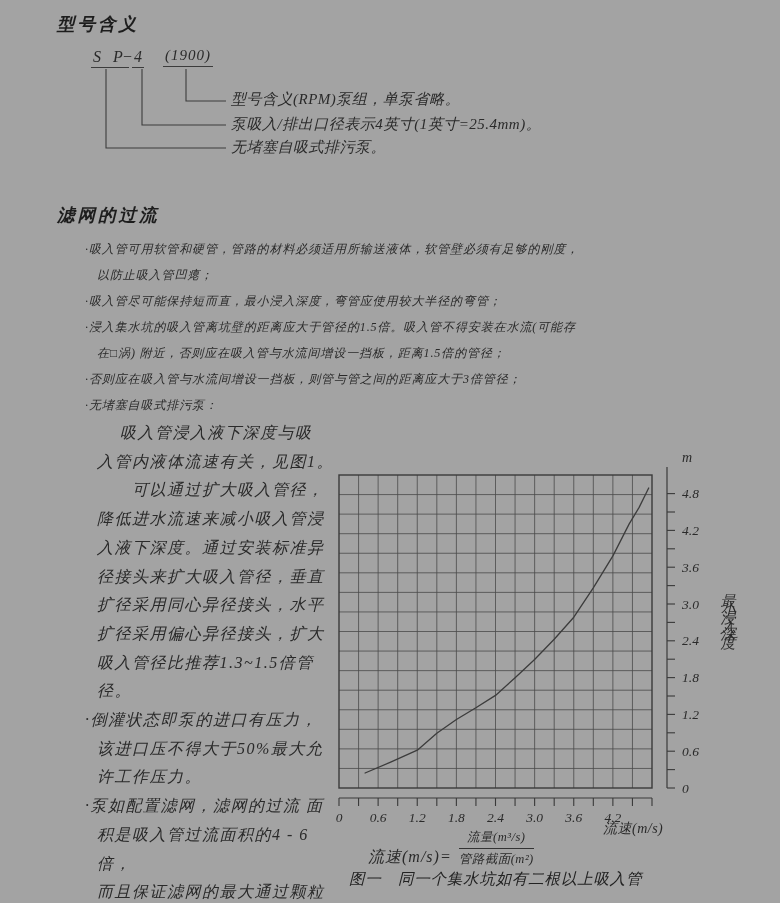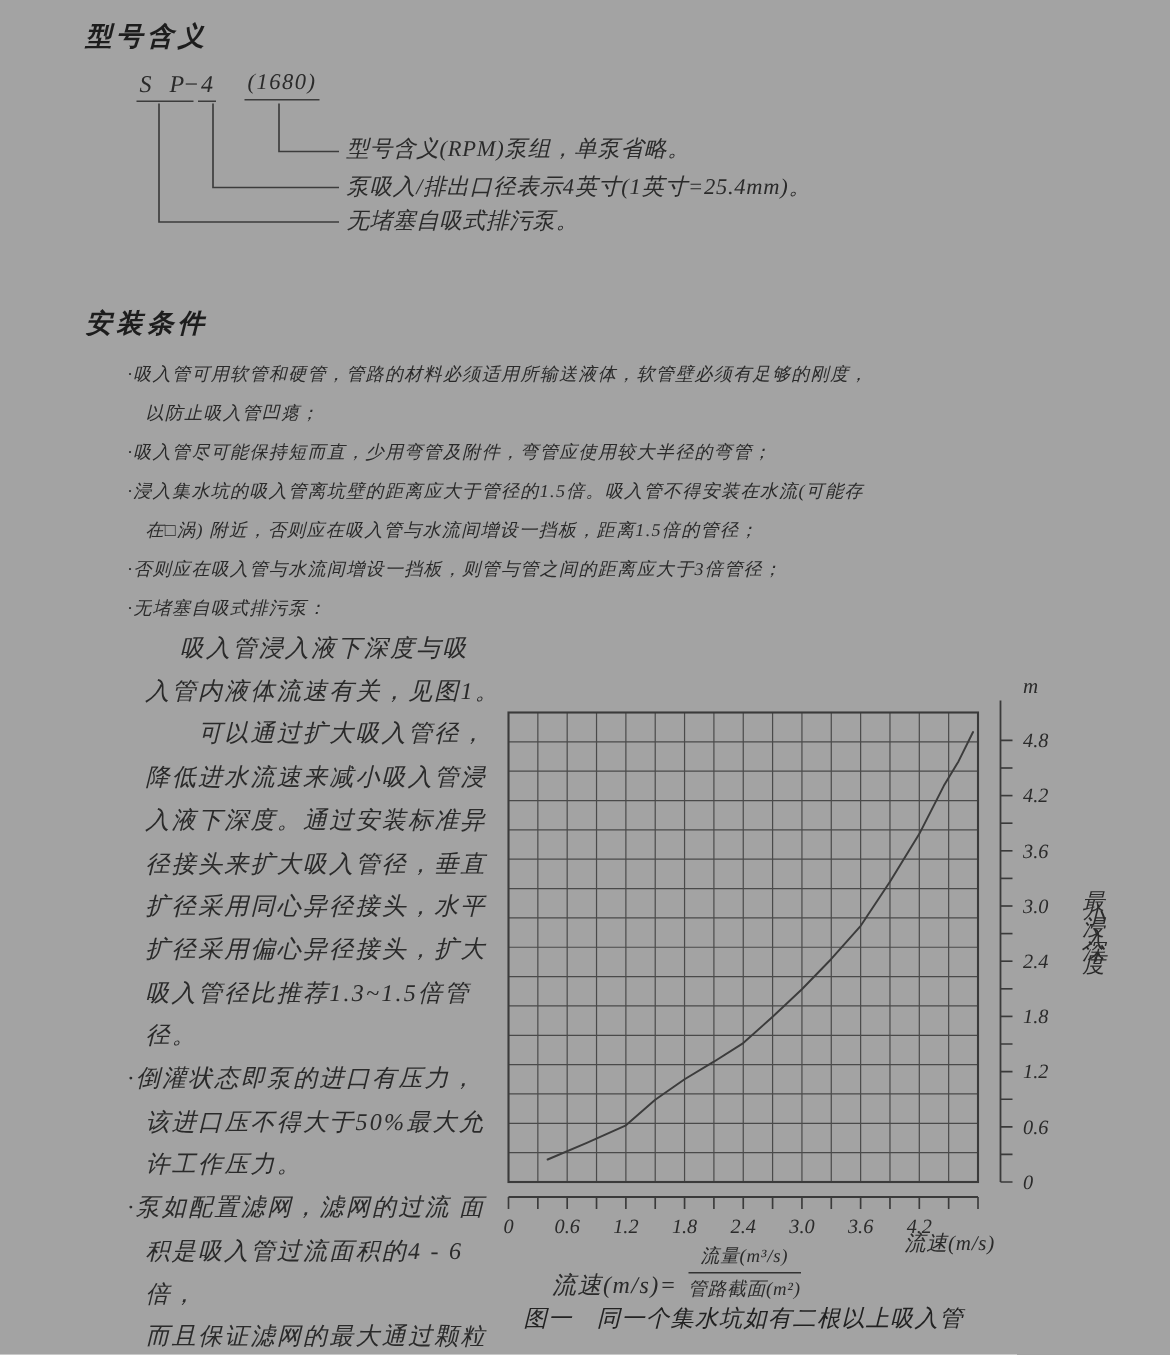--- a/index.html
+++ b/index.html
@@ -35,38 +35,38 @@
 </head>
 <body>
 
 <div class="page">
 
   <div class="abs h1" style="left:57px;top:12px;">型号含义</div>
 
   <span class="abs model-seg" style="left:91px;top:47px;">S P</span>
   <span class="abs model-dash" style="left:121px;top:47px;">−</span>
   <span class="abs model-seg" style="left:132px;top:47px;letter-spacing:0;">4</span>
-  <span class="abs model-seg" style="left:163px;top:46px;letter-spacing:1px;font-size:15px;">(1680)</span>
+  <span class="abs model-seg" style="left:163px;top:46px;letter-spacing:1px;font-size:15px;">(1900)</span>
 
   <svg class="abs" style="left:0;top:0;" width="780" height="170">
     <path d="M106 69 V148 H226" fill="none" stroke="#3c3c3c" stroke-width="1.1"></path>
     <path d="M142 69 V125 H226" fill="none" stroke="#3c3c3c" stroke-width="1.1"></path>
     <path d="M186 69 V101 H226" fill="none" stroke="#3c3c3c" stroke-width="1.1"></path>
   </svg>
 
   <div class="abs callout" style="left:231px;top:90px;">型号含义(RPM)泵组，单泵省略。</div>
   <div class="abs callout" style="left:231px;top:115px;">泵吸入/排出口径表示4英寸(1英寸=25.4mm)。</div>
   <div class="abs callout" style="left:231px;top:138px;">无堵塞自吸式排污泵。</div>
 
-  <div class="abs h1" style="left:57px;top:203px;">安装条件</div>
+  <div class="abs h1" style="left:57px;top:203px;">滤网的过流</div>
 
   <div class="abs bullets" style="left:97px;top:236px;width:655px;">
       <div class="item">·吸入管可用软管和硬管，管路的材料必须适用所输送液体，软管壁必须有足够的刚度，
 以防止吸入管凹瘪；</div>
-      <div class="item">·吸入管尽可能保持短而直，少用弯管及附件，弯管应使用较大半径的弯管；</div>
+      <div class="item">·吸入管尽可能保持短而直，最小浸入深度，弯管应使用较大半径的弯管；</div>
       <div class="item">·浸入集水坑的吸入管离坑壁的距离应大于管径的1.5倍。吸入管不得安装在水流(可能存
 在□涡) 附近，否则应在吸入管与水流间增设一挡板，距离1.5倍的管径；</div>
       <div class="item">·否则应在吸入管与水流间增设一挡板，则管与管之间的距离应大于3倍管径；</div>
       <div class="item">·无堵塞自吸式排污泵：</div>
     </div>
 
   <div class="abs narrow" style="left:97px;top:419px;width:242px;">
       <div class="item">　　吸入管浸入液下深度与吸
 入管内液体流速有关，见图1。
 　　可以通过扩大吸入管径，

